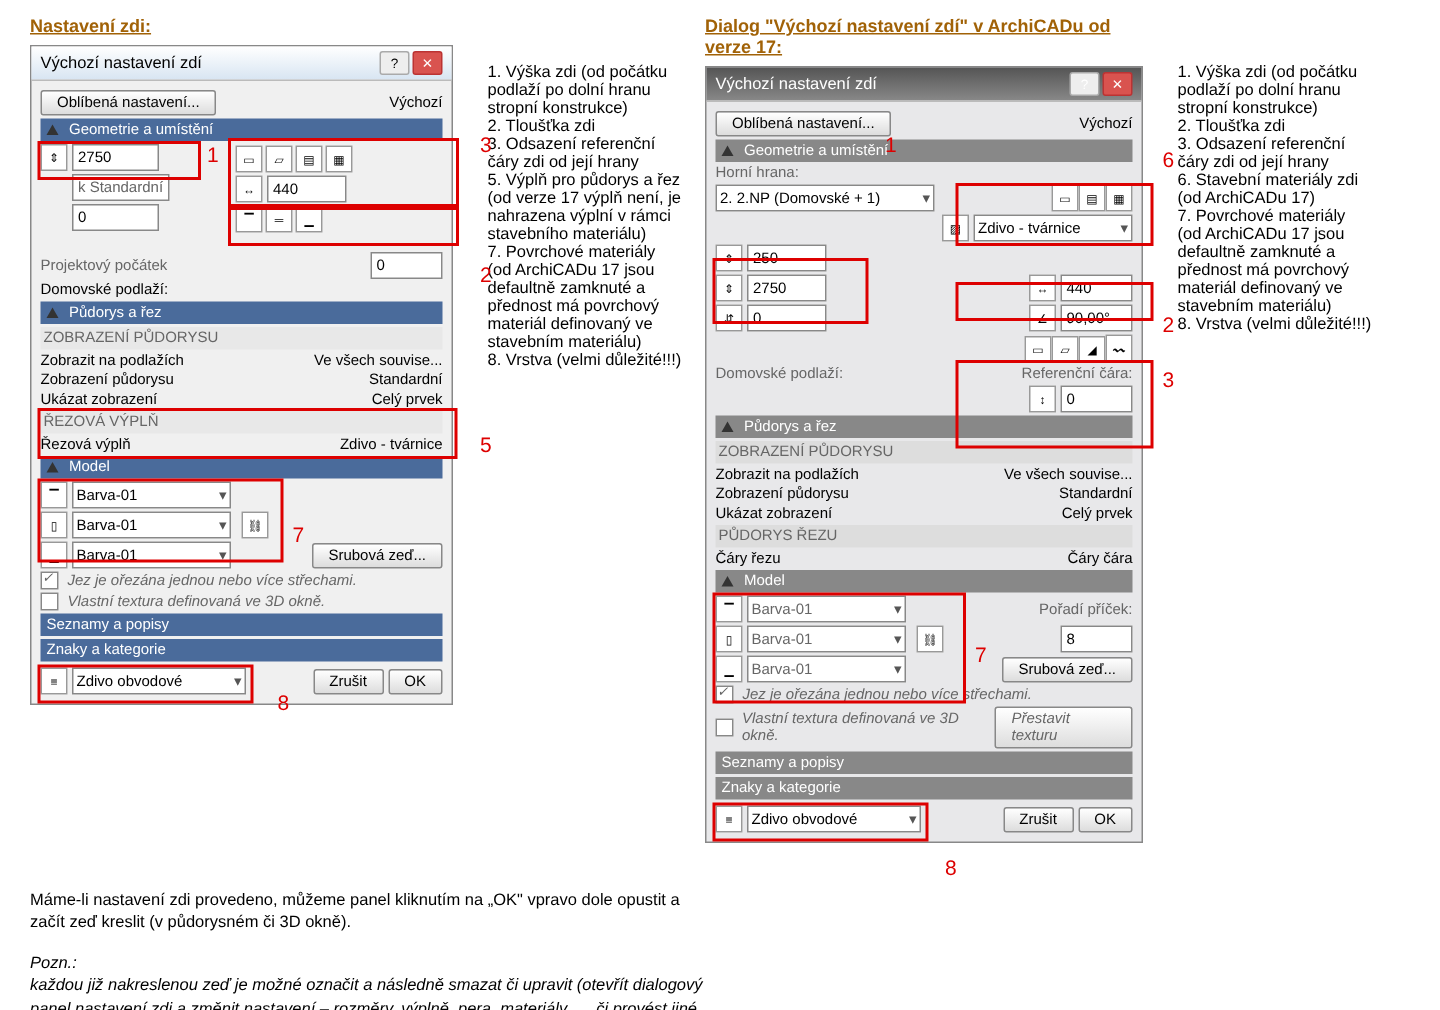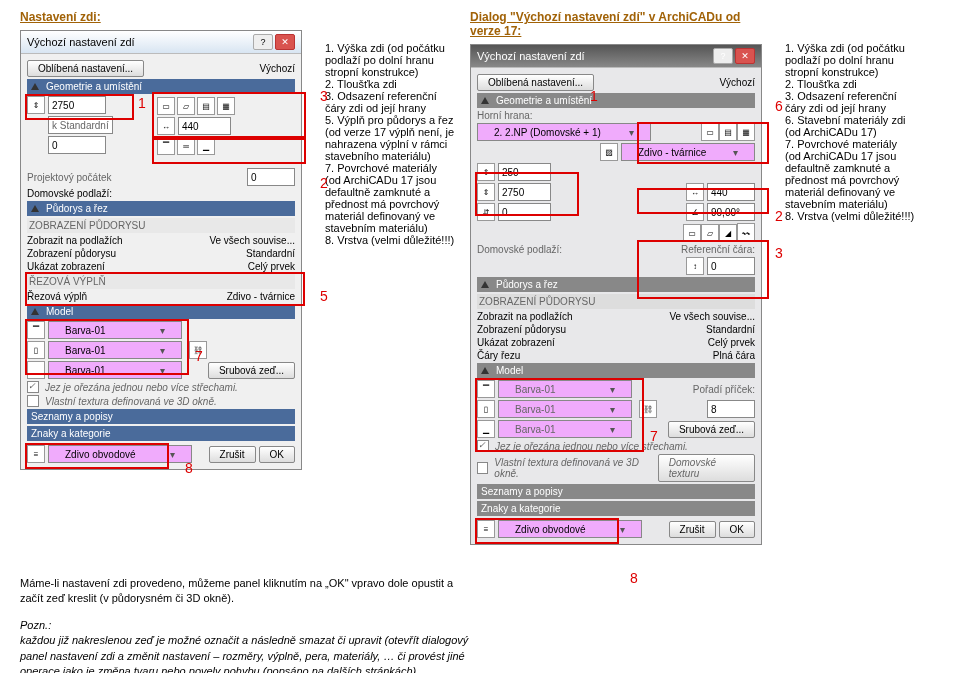--- a/index.html
+++ b/index.html
@@ -10,21 +10,21 @@
 .red{color:#a16207}
 .win{border:1px solid #888;background:#f0f0f0;width:280px;position:relative}
 .win .titlebar{background:linear-gradient(#fff,#d8e5f2);padding:3px 6px;font-size:11px;display:flex;align-items:center;justify-content:space-between;border-bottom:1px solid #bbb}
 .winbtn{display:inline-flex;gap:2px}
 .winbtn span{width:18px;height:14px;border:1px solid #aaa;border-radius:2px;display:inline-flex;align-items:center;justify-content:center;font-size:9px;background:#eee}
 .winbtn span.close{background:#d9534f;color:#fff;border-color:#b33}
 .win .body{padding:4px 6px}
 .section-hdr{background:#4a6b9b;color:#fff;padding:2px 4px;font-size:10px;margin:2px 0;display:flex;align-items:center;gap:4px}
 .row{display:flex;align-items:center;gap:3px;margin:2px 0}
 .input{border:1px solid #888;background:#fff;padding:1px 3px;min-width:40px;height:14px;display:inline-flex;align-items:center}
-.select{border:1px solid #888;background:#f0abfc;padding:1px 16px;height:14px;display:inline-flex;align-items:center;justify-content:space-between;min-width:80px}
+.select{border:1px solid #888;background:#ffffff;padding:1px 2px;height:14px;display:inline-flex;align-items:center;justify-content:space-between;min-width:80px}
 .select::after{content:"▾";margin-left:4px;color:#555}
 .redbox{position:absolute;border:2px solid #d00;pointer-events:none}
 .num-lbl{color:#d00;font-size:14px;font-weight:normal;position:absolute}
 .btn{border:1px solid #888;background:linear-gradient(#fff,#ddd);padding:2px 10px;border-radius:2px}
 .check{display:inline-block;width:10px;height:10px;border:1px solid #888;background:#fff;margin-right:3px}
 .check.on::after{content:"✓";font-size:9px;position:relative;top:-2px}
 .small-icon{width:16px;height:16px;border:1px solid #999;background:#fff;display:inline-flex;align-items:center;justify-content:center;font-size:8px}
 .grid-row{display:flex;gap:2px;margin:1px 0}
 .bottom{margin-top:20px;font-size:11px;line-height:1.4}
 .bottom .left{width:450px;float:left}
@@ -266,23 +266,24 @@
               <span>Ve všech souvise...</span>
             </div>
       <div class="row" style="justify-content:space-between">
               <span>Zobrazení půdorysu</span>
               <span>Standardní</span>
             </div>
       <div class="row" style="justify-content:space-between">
               <span>Ukázat zobrazení</span>
               <span>Celý prvek</span>
             </div>
+      <div class="dim" style="padding:2px;background:#ddd">PŮDORYS ŘEZU</div>
       <div class="row" style="justify-content:space-between">
               <span>Čáry řezu</span>
-              <span>Plná čára</span>
+              <span>Čáry čára</span>
             </div>
 
       <div class="section-hdr" style="background:#888">
               <span class="tri"></span>
               <span>Model</span>
             </div>
       <div style="position:relative">
         <div class="row">
                 <span class="small-icon">▔</span>
                 <span class="select dim" style="width:100px">Barva-01</span>
@@ -301,21 +302,21 @@
               </div>
         <div class="redbox" style="left:-2px;top:-2px;width:165px;height:70px"></div>
       </div>
       <div class="row dim" style="font-style:italic">
               <span class="check on"></span>
               <span>Jez je ořezána jednou nebo více střechami.</span>
             </div>
       <div class="row dim" style="font-style:italic">
               <span class="check"></span>
               <span>Vlastní textura definovaná ve 3D okně.</span>
-              <span class="btn dim" style="margin-left:auto">Domovské texturu</span>
+              <span class="btn dim" style="margin-left:auto">Přestavit texturu</span>
             </div>
 
       <div class="section-hdr" style="background:#888">
               <span>Seznamy a popisy</span>
             </div>
       <div class="section-hdr" style="background:#888">
               <span>Znaky a kategorie</span>
             </div>
       <div class="row" style="margin-top:4px;position:relative">
         <span class="small-icon">≡</span>

